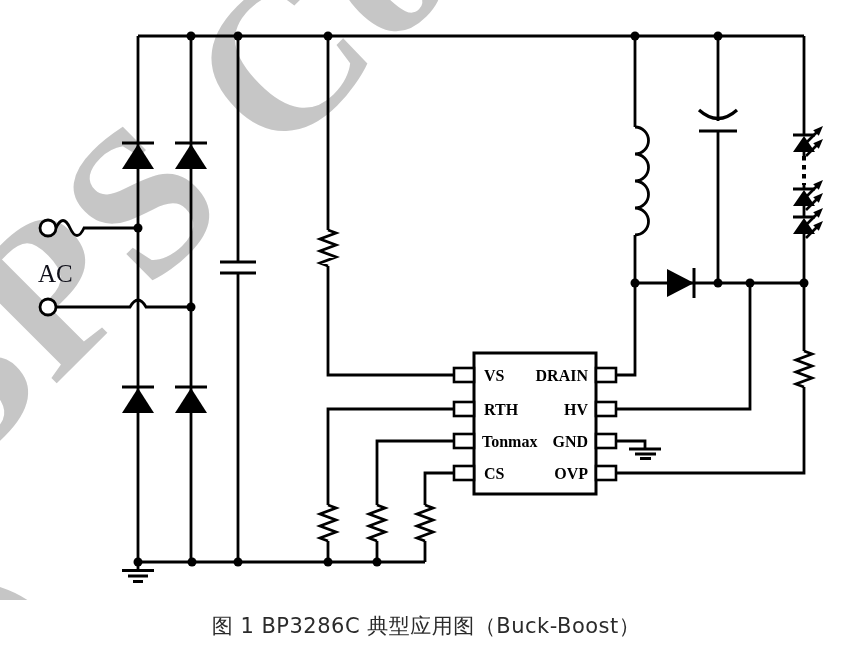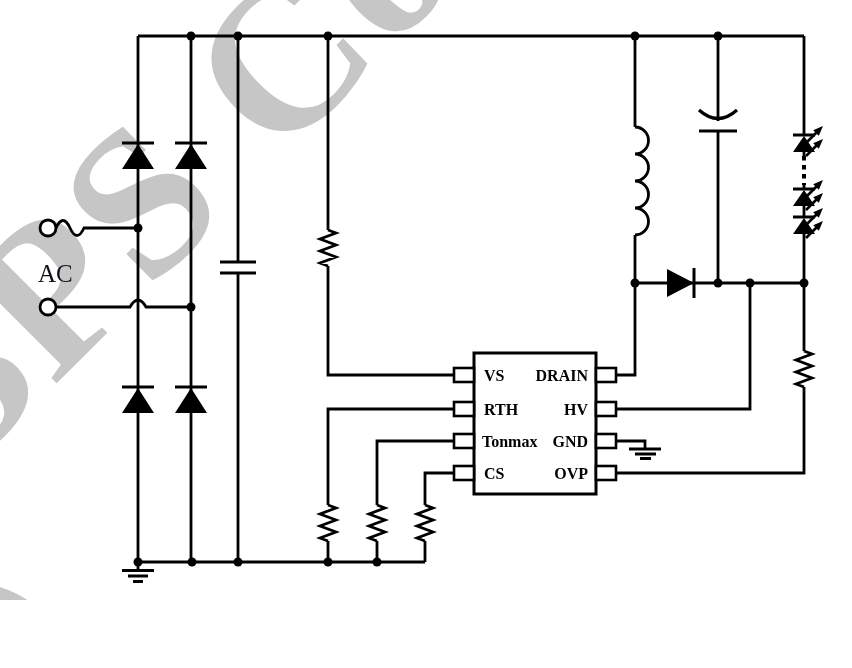--- a/index.html
+++ b/index.html
@@ -168,14 +168,15 @@
       <text x="484" y="479">CS</text>
       <text x="588" y="381" text-anchor="end">DRAIN</text>
       <text x="588" y="415" text-anchor="end">HV</text>
       <text x="588" y="447" text-anchor="end">GND</text>
       <text x="588" y="479" text-anchor="end">OVP</text>
     </g>
   </g>
 
 </svg>
 
+<div class="caption">图 1 BP3286C 典型应用图（Buck-Boost）</div>
 
 </div>
 
 </body></html>

